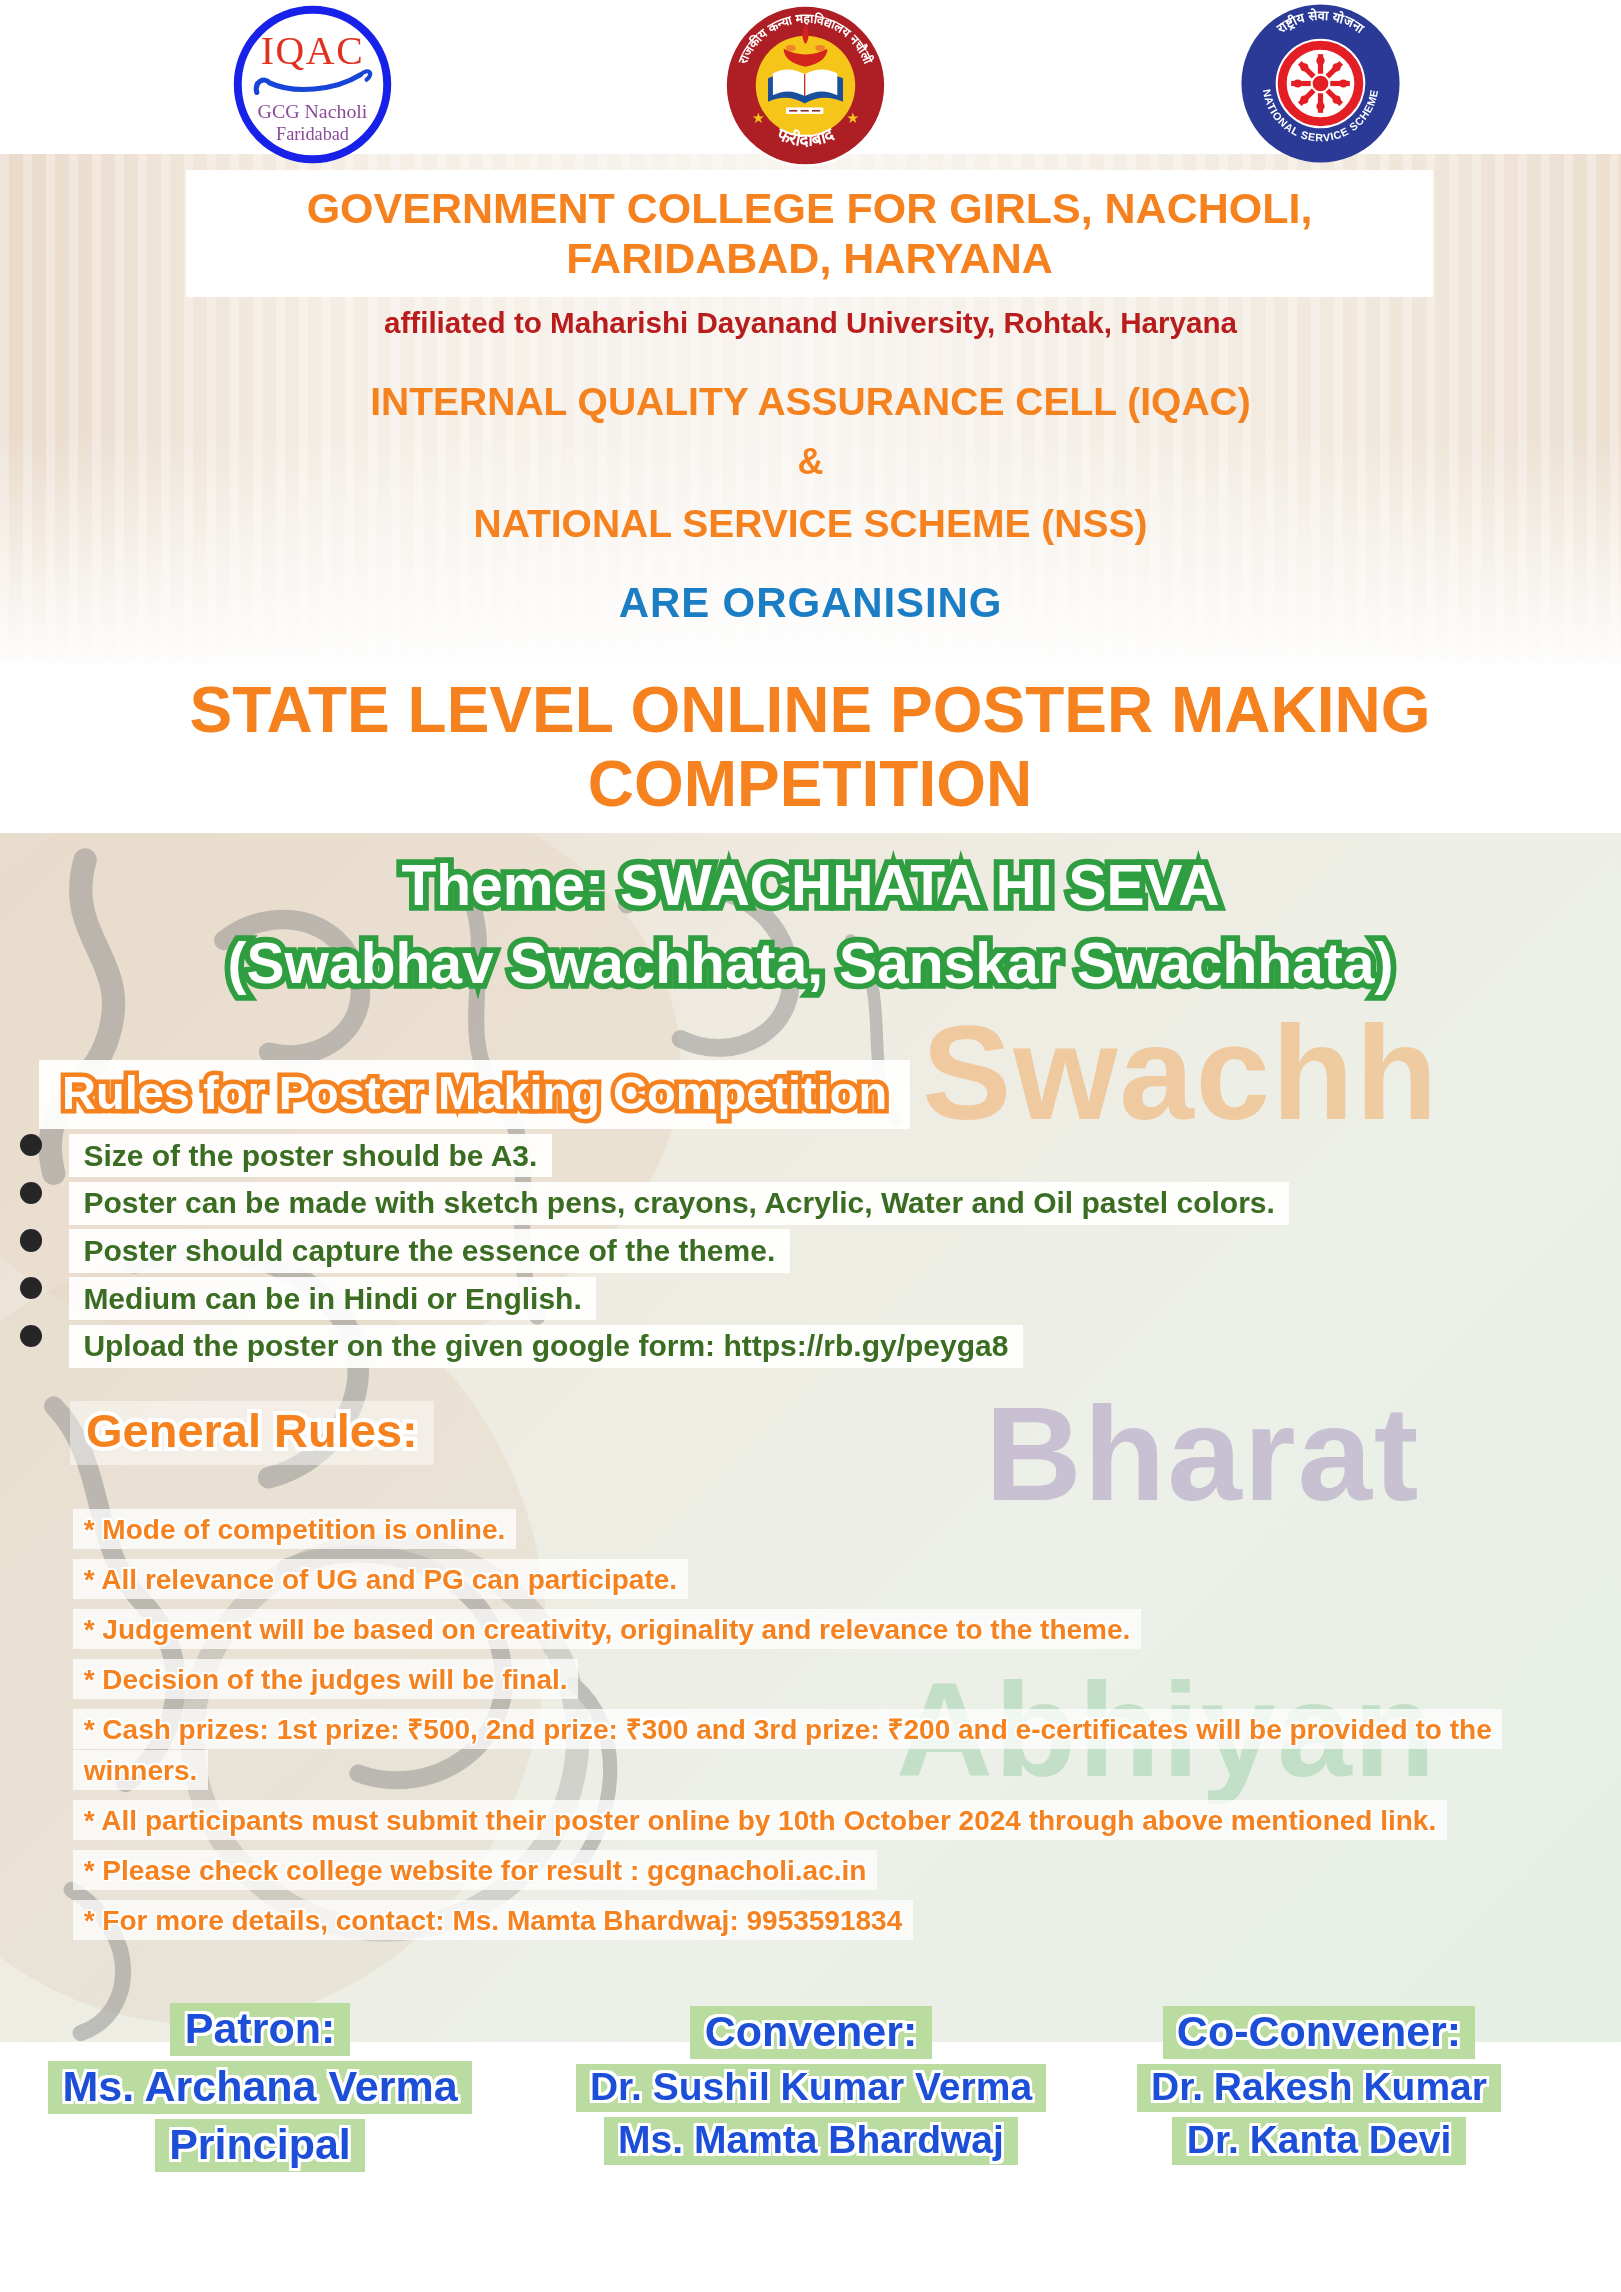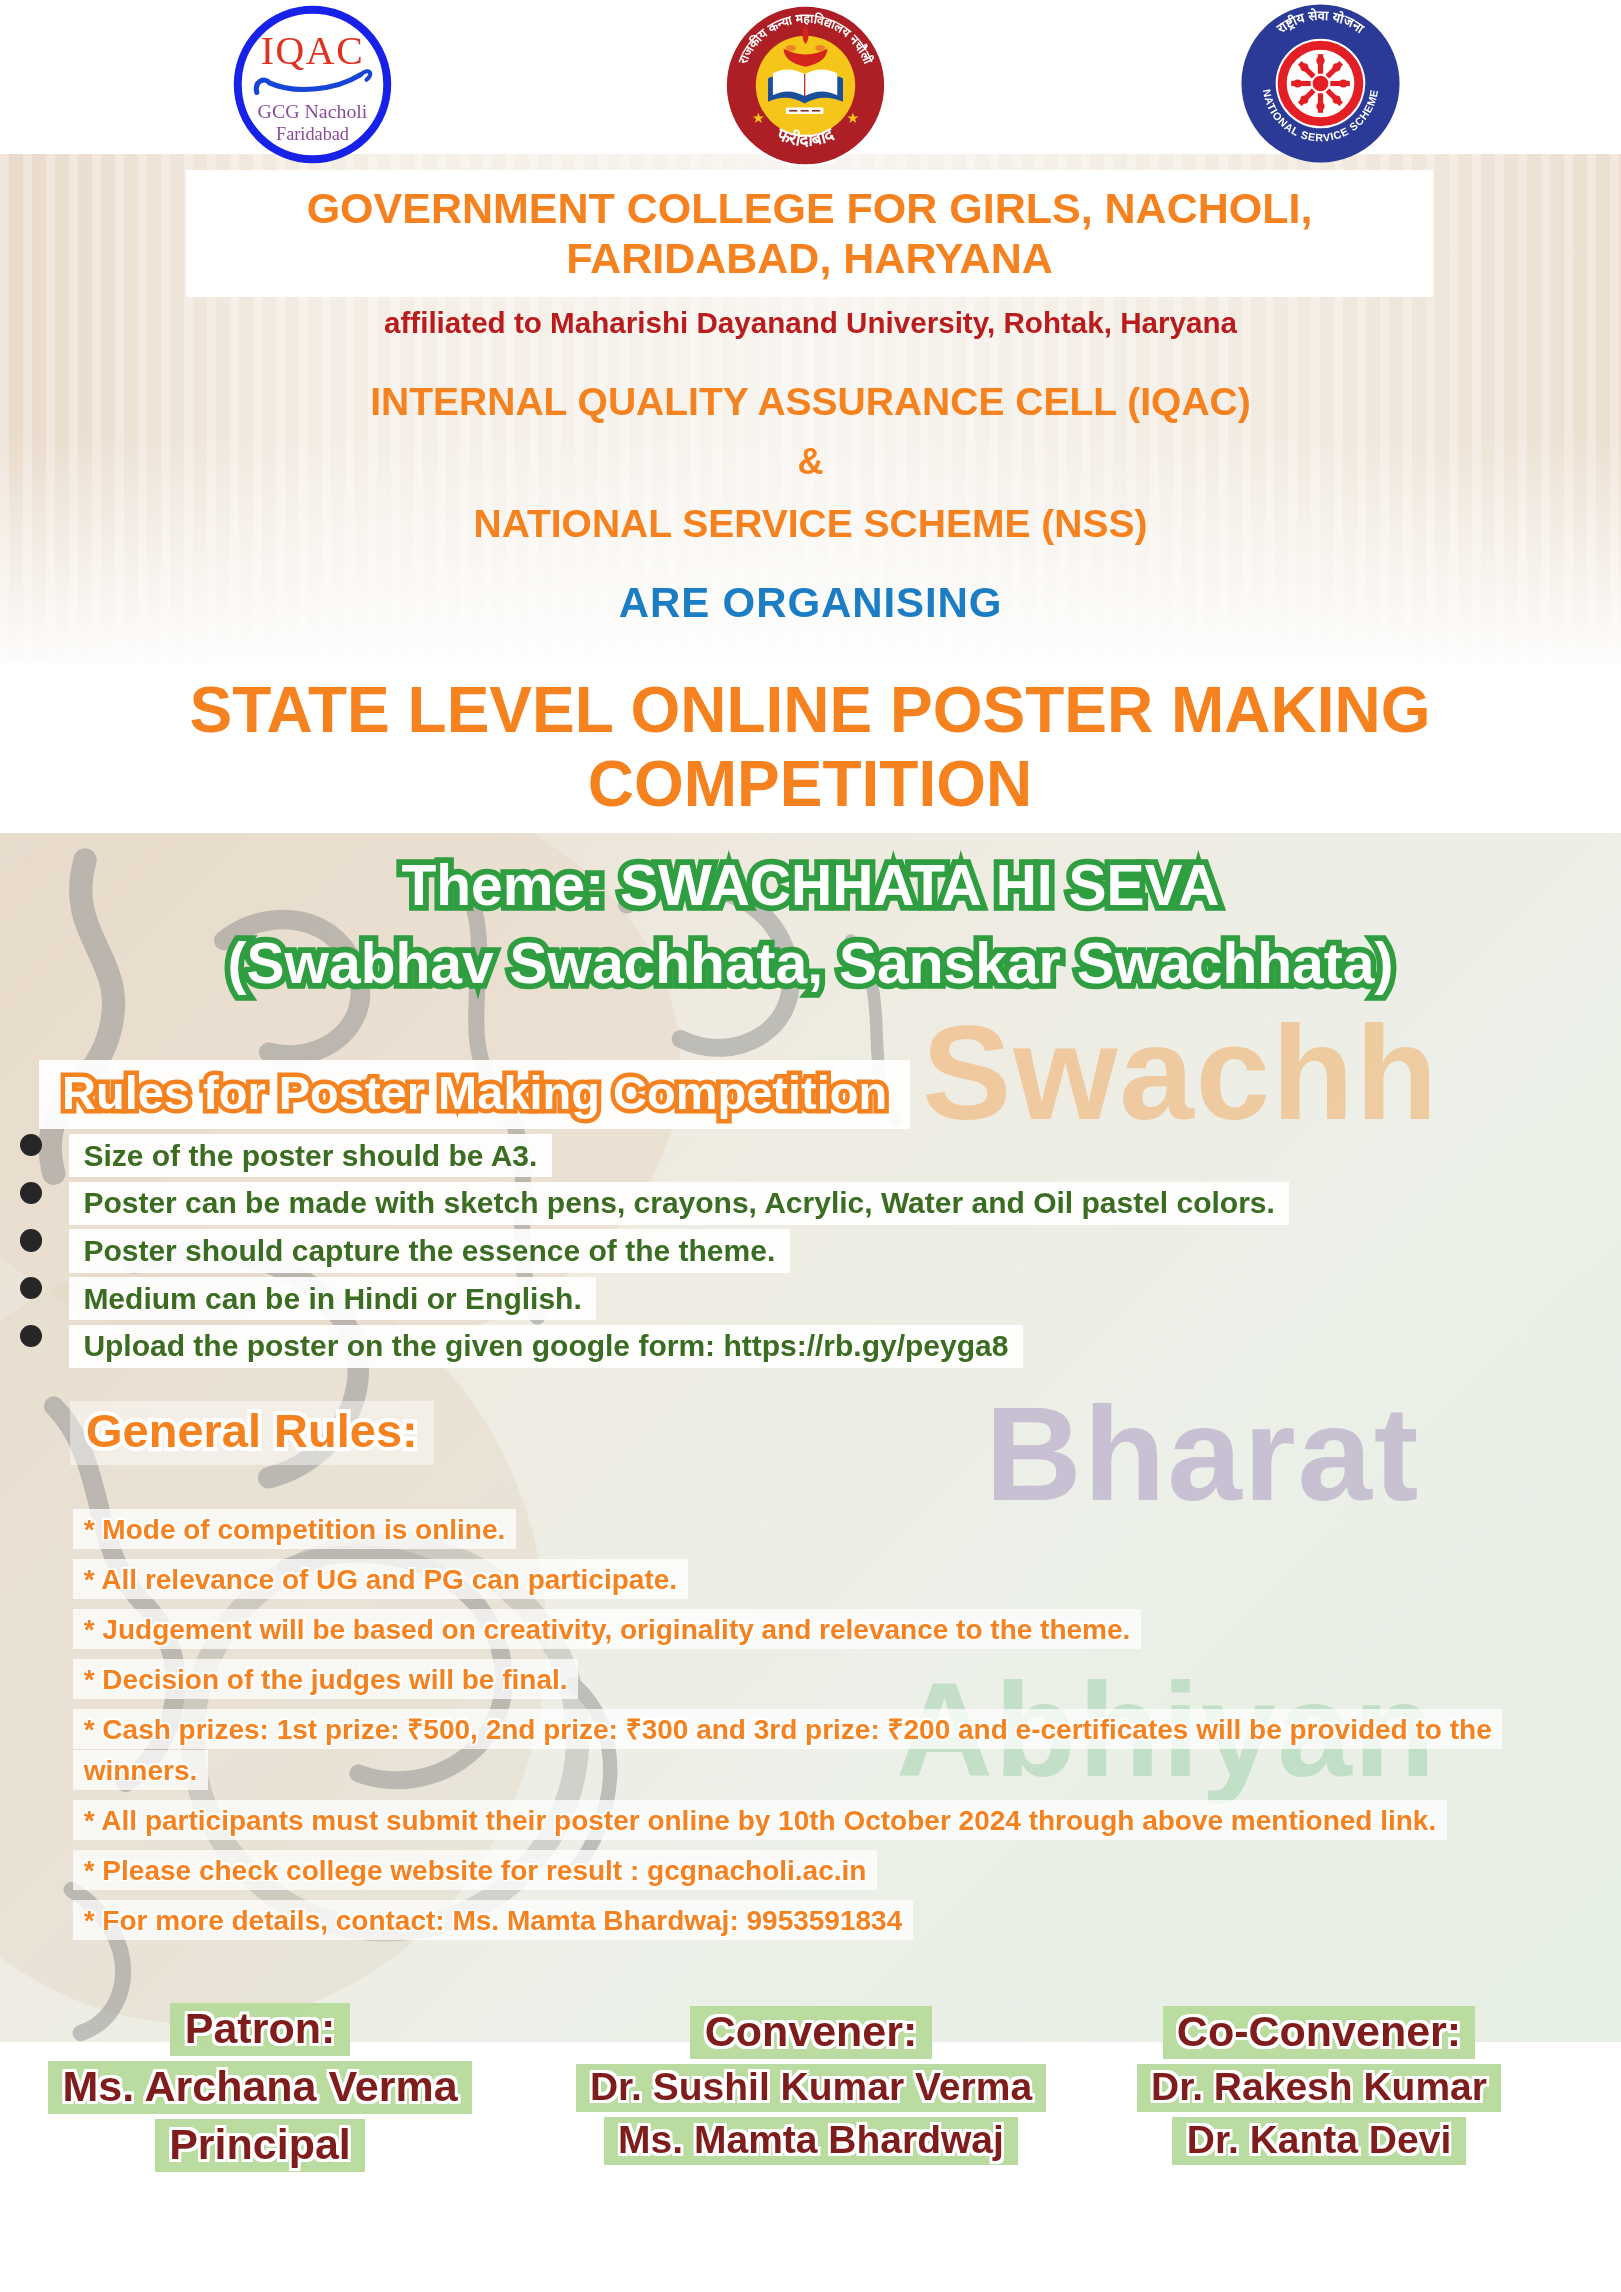--- a/index.html
+++ b/index.html
@@ -83,21 +83,21 @@
     box-decoration-break:clone;color:#F5821F;font-size:28px;font-weight:700;
     padding:4.5px 10.7px;line-height:41px;
     text-shadow:-1.8px -1.8px 0 #fff,1.8px -1.8px 0 #fff,-1.8px 1.8px 0 #fff,1.8px 1.8px 0 #fff,
                 -1.8px 0 0 #fff,1.8px 0 0 #fff,0 -1.8px 0 #fff,0 1.8px 0 #fff;}
 
   
   .footer-col{position:absolute;width:502px;text-align:center;}
   .fc1{left:9px;top:2003px;} .fc2{left:560px;top:2006px;} .fc3{left:1068px;top:2006px;}
   .fline{margin:0 0 4.5px;}
   .strip{display:inline-block;background:rgba(183,218,155,0.95);padding:0.9px 14.3px 3.6px;}
-  .ftext{font-weight:800;color:#7f1d1d;white-space:nowrap;
+  .ftext{font-weight:800;color:#1d4ed8;white-space:nowrap;
     text-shadow:-2.7px -2.7px 0 #fff,2.7px -2.7px 0 #fff,-2.7px 2.7px 0 #fff,2.7px 2.7px 0 #fff,
                 -2.7px 0 0 #fff,2.7px 0 0 #fff,0 -2.7px 0 #fff,0 2.7px 0 #fff;}
   .fhead .ftext{font-size:43px;}
   .fc1 .fname .ftext{font-size:43px;}
   .fc2 .fname .ftext,.fc3 .fname .ftext{font-size:39px;}
 </style>
 </head>
 <body>
 
 <div class="poster">

